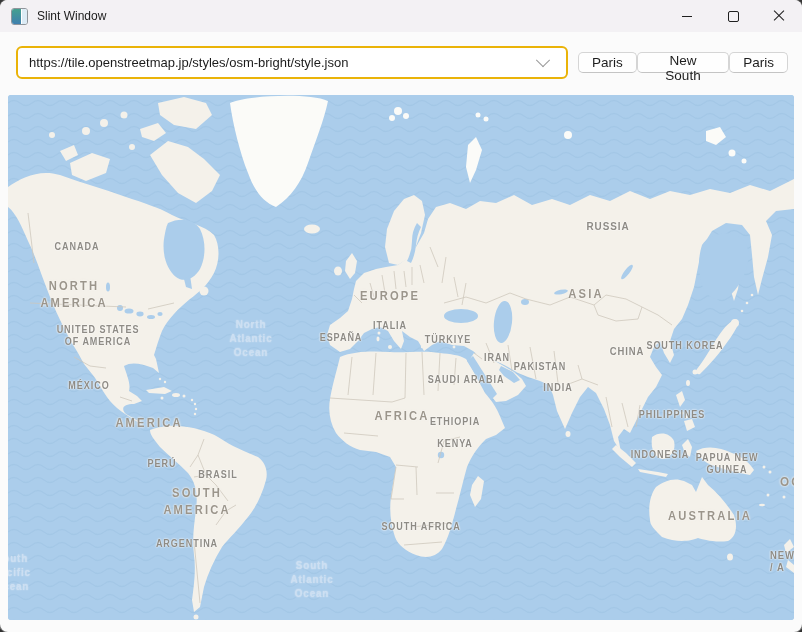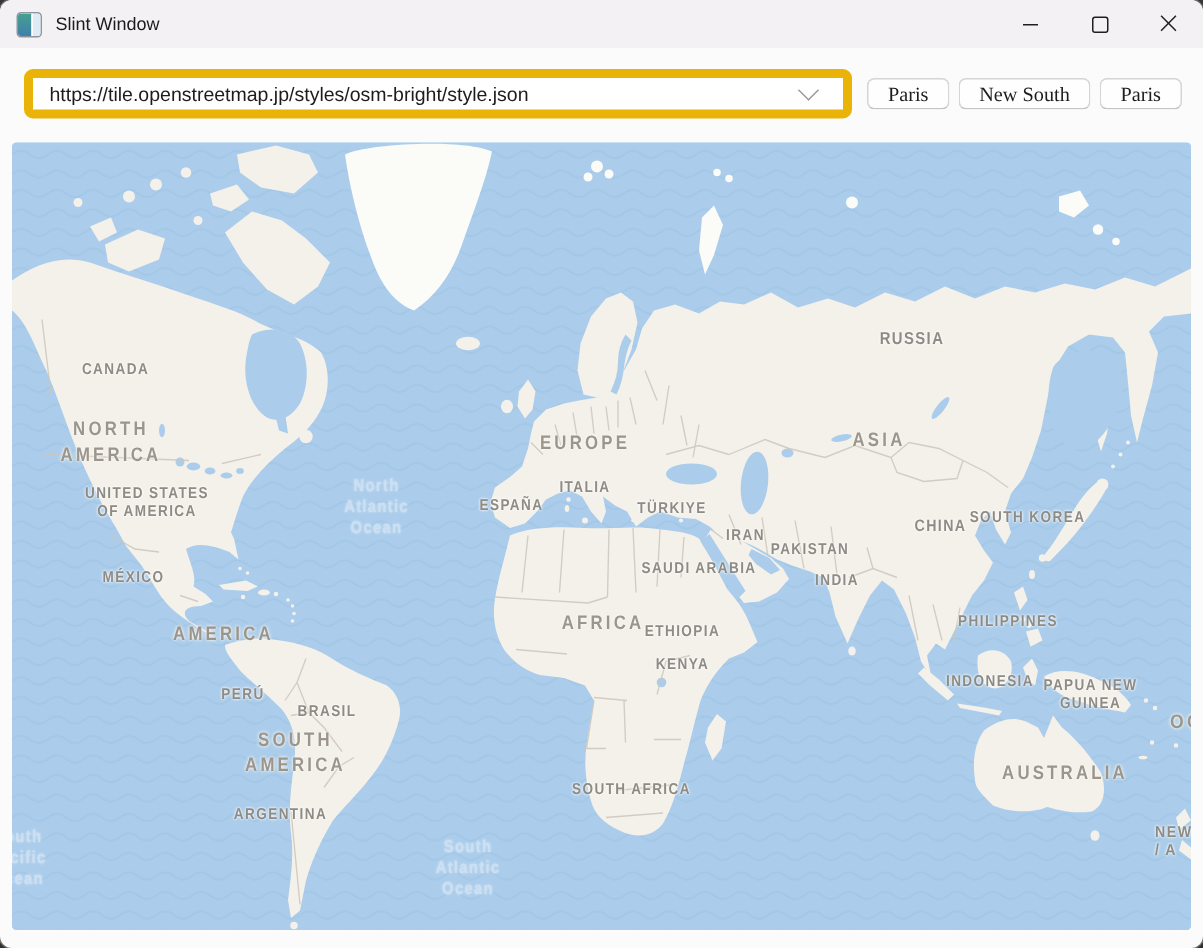--- a/index.html
+++ b/index.html
@@ -19,28 +19,28 @@
   .glyph-min{width:10px;height:1px;background:#1f1f1f;display:block;}
   .glyph-max{width:9px;height:9px;border:1px solid #1f1f1f;border-radius:2px;display:block;}
   .glyph-close{position:relative;width:12px;height:12px;display:block;}
   .glyph-close::before,.glyph-close::after{content:"";position:absolute;left:-1px;top:5px;width:14px;height:1px;
             background:#1f1f1f;}
   .glyph-close::before{transform:rotate(45deg);}
   .glyph-close::after{transform:rotate(-45deg);}
   
   .toolbar{position:absolute;left:0;top:32px;right:0;height:60px;background:#fbfbfb;}
   .url-combo{position:absolute;left:16px;top:14px;width:552px;height:33px;background:#fff;
-             border:6px solid #eab308;border-radius:6px;display:flex;align-items:center;box-sizing:border-box;}
+             border:2px solid #eab308;border-radius:6px;display:flex;align-items:center;box-sizing:border-box;}
   .url-text{margin-left:11px;font-size:13px;color:#1c1c1c;white-space:nowrap;overflow:hidden;flex:1;}
   .chevron{width:9px;height:9px;border-right:1.6px solid #9a9a9a;border-bottom:1.6px solid #9a9a9a;
            transform:rotate(45deg) translate(-2px,-2px);margin-right:18px;flex:none;}
   .preset-buttons{position:absolute;left:578px;top:14px;width:210px;height:33px;display:flex;
                   justify-content:space-between;align-items:center;}
   .preset-btn{height:21px;padding:0 13px;background:#fefefe;border:1px solid #d5d5d5;border-bottom-color:#c4c4c4;
-              border-radius:5px;font-size:13.5px;color:#1d1d1d;font-family:Liberation Serif, serif;}
+              border-radius:5px;font-size:13.5px;color:#1d1d1d;font-family:Liberation Sans, sans-serif;}
   
   .map{position:absolute;left:8px;top:95px;width:786px;height:525px;border-radius:3px;overflow:hidden;
        background:#abcdeb;}
   .map svg{position:absolute;left:0;top:0;}
   .map-labels{position:absolute;left:0;top:0;width:100%;height:100%;}
   .map-label{position:absolute;transform:translate(-50%,-50%) scaleX(.86);text-align:center;white-space:nowrap;
              pointer-events:none;}
   .map-label.left{transform:translate(0,-50%) scaleX(.9);text-align:left;transform-origin:left center;}
   .map-label.continent{font-size:13px;font-weight:700;letter-spacing:2.5px;color:#9b958b;line-height:17px;
              text-shadow:0 0 2px rgba(255,255,255,.9),0 0 3px rgba(244,241,234,.9);}

